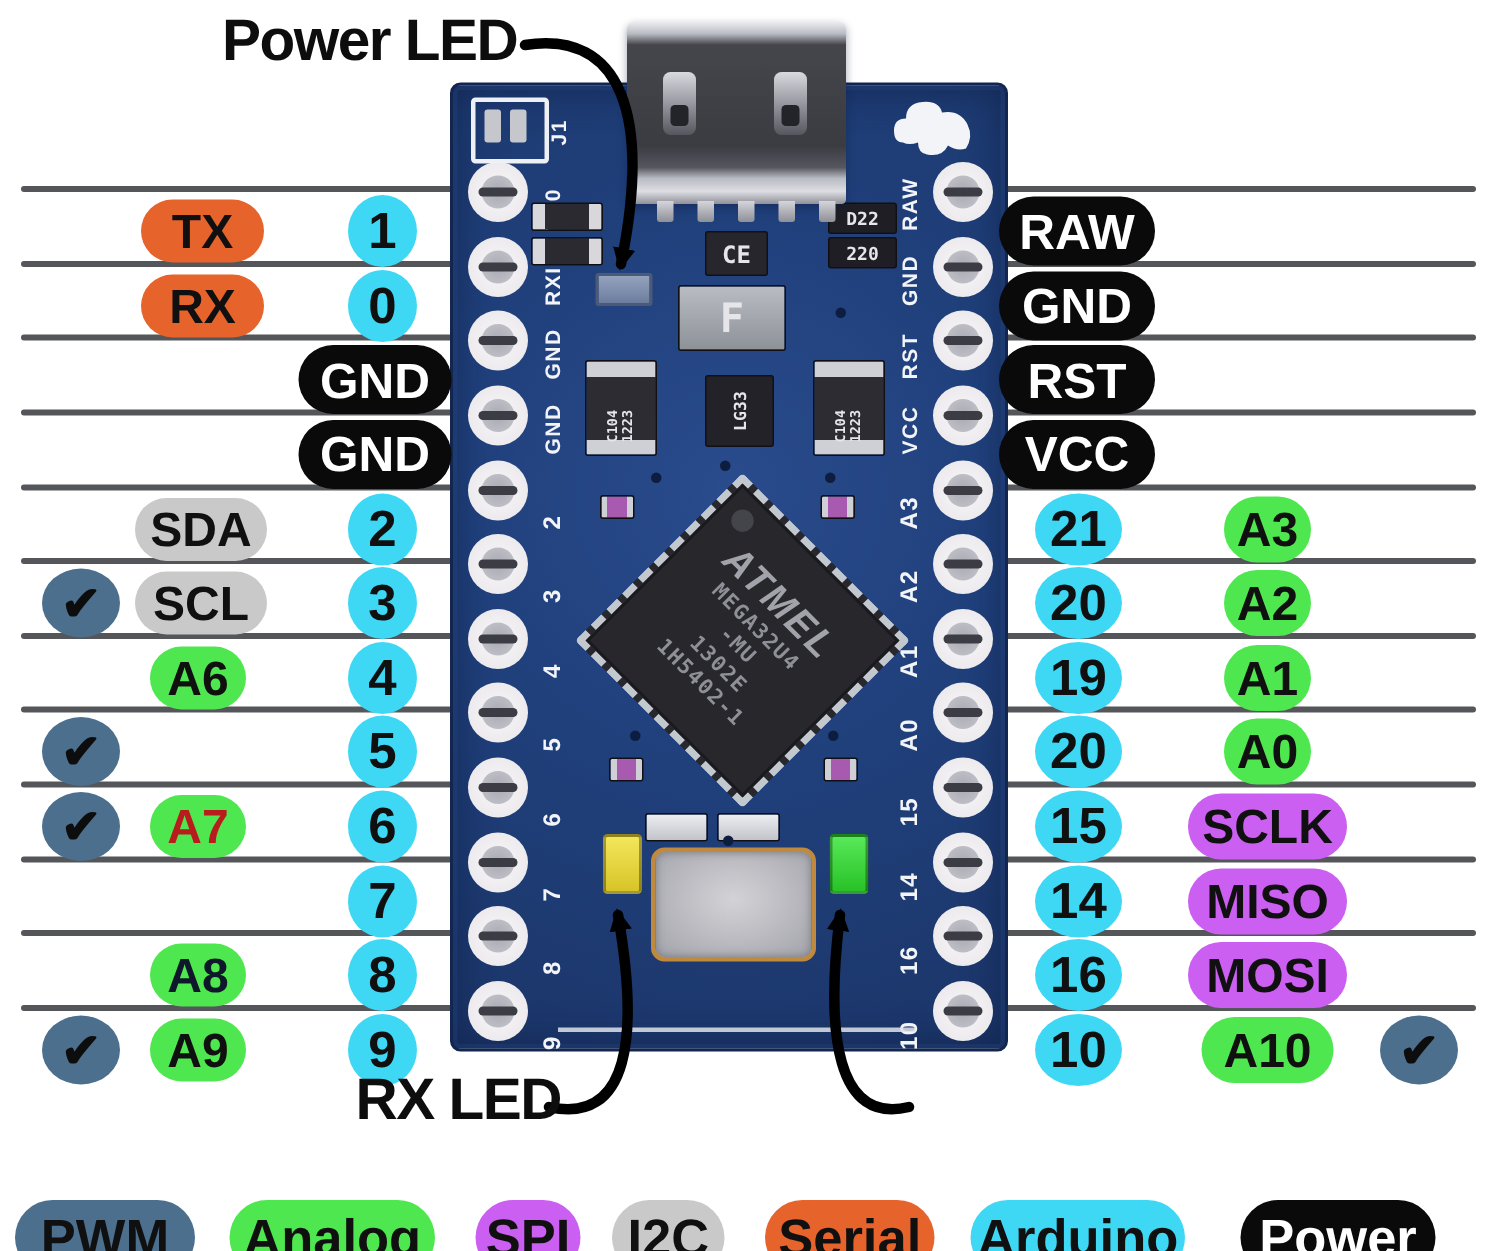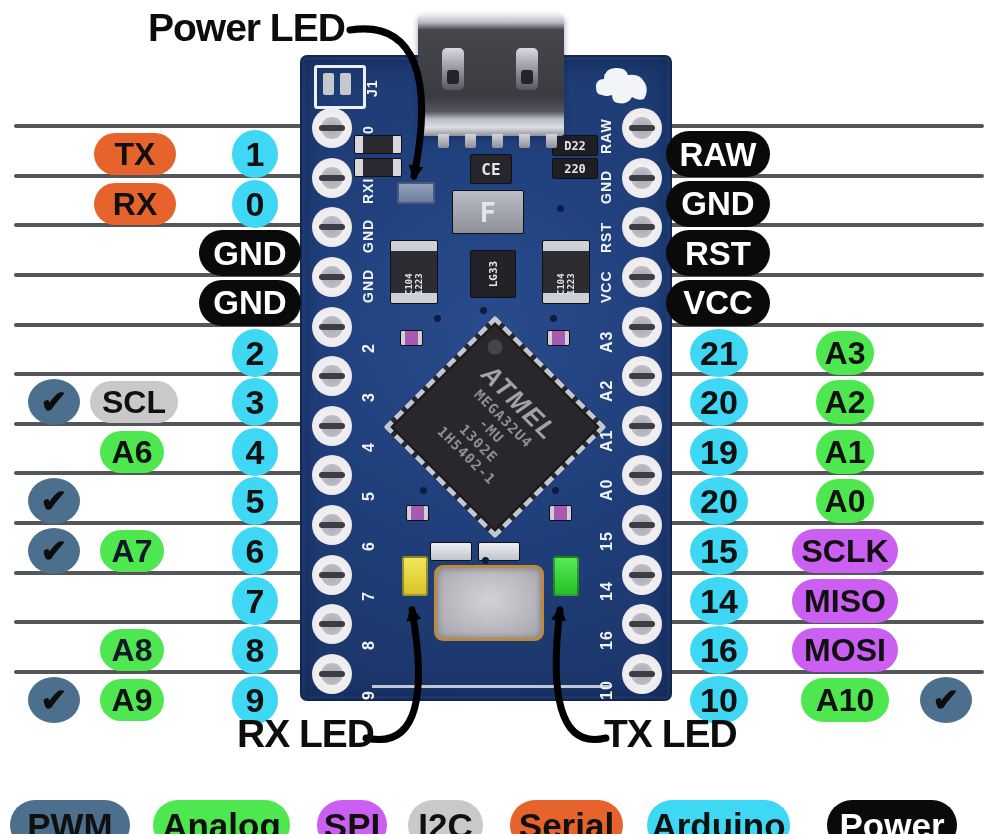--- a/index.html
+++ b/index.html
@@ -241,21 +241,20 @@
       </div>
     <div class="leg" style="left:20px"></div>
     <div class="leg" style="left:47px"></div>
     <div class="leg" style="left:74px"></div>
     <div class="leg" style="left:101px"></div>
     <div class="leg" style="left:128px"></div>
   </div>
 
   <div class="callout" style="left:148px;top:6px;font-size:39px;">Power LED</div>
   <div class="callout" style="left:237px;top:712px;font-size:39px;">RX LED</div>
-  <div class="callout" style="left:604px;top:712px;font-size:39px;">TX LED</div>
 
   <svg class="overlay" width="1000" height="834">
     <defs>
       <marker id="arr" viewBox="0 0 10 10" refX="7" refY="5" markerWidth="15" markerHeight="15" markerUnits="userSpaceOnUse" orient="auto">
         <path d="M0,0 L10,5 L0,10 Z" fill="#000"></path>
       </marker>
     </defs>
     <path d="M350,30 C415,20 434,78 414,176" stroke="#000" stroke-width="7" fill="none" stroke-linecap="round" marker-end="url(#arr)"></path>
     <path d="M366,738 C420,750 426,690 412,610" stroke="#000" stroke-width="7" fill="none" stroke-linecap="round" marker-end="url(#arr)"></path>
     <path d="M606,738 C558,750 550,690 560,610" stroke="#000" stroke-width="7" fill="none" stroke-linecap="round" marker-end="url(#arr)"></path>
@@ -264,34 +263,35 @@
     <div class="pill" style="left: 94px; top: 105px; width: 82px; height: 42px; border-radius: 21px; background: rgb(231, 99, 44); font-size: 32px; color: rgb(16, 16, 16);">TX</div>
     <div class="pill" style="left: 232px; top: 102px; width: 46px; height: 48px; border-radius: 50%; background: rgb(62, 216, 245); font-size: 34px; color: rgb(16, 16, 16);">1</div>
     <div class="wire" style="left: 14px; top: 173.64px; width: 288px;"></div>
     <div class="pill" style="left: 94px; top: 154.64px; width: 82px; height: 42px; border-radius: 21px; background: rgb(231, 99, 44); font-size: 32px; color: rgb(16, 16, 16);">RX</div>
     <div class="pill" style="left: 232px; top: 151.64px; width: 46px; height: 48px; border-radius: 50%; background: rgb(62, 216, 245); font-size: 34px; color: rgb(16, 16, 16);">0</div>
     <div class="wire" style="left: 14px; top: 223.28px; width: 288px;"></div>
     <div class="pill" style="left: 199px; top: 202.28px; width: 102px; height: 46px; border-radius: 23px; background: rgb(10, 10, 10); font-size: 33px; color: rgb(255, 255, 255);">GND</div>
     <div class="wire" style="left: 14px; top: 272.92px; width: 288px;"></div>
     <div class="pill" style="left: 199px; top: 251.92px; width: 102px; height: 46px; border-radius: 23px; background: rgb(10, 10, 10); font-size: 33px; color: rgb(255, 255, 255);">GND</div>
     <div class="wire" style="left: 14px; top: 322.56px; width: 288px;"></div>
+    <div class="pill" style="left: 90px; top: 303.56px; width: 88px; height: 42px; border-radius: 21px; background: rgb(201, 201, 201); font-size: 32px; color: rgb(16, 16, 16);">SDA</div>
     <div class="pill" style="left: 232px; top: 300.56px; width: 46px; height: 48px; border-radius: 50%; background: rgb(62, 216, 245); font-size: 34px; color: rgb(16, 16, 16);">2</div>
     <div class="wire" style="left: 14px; top: 372.2px; width: 288px;"></div>
     <div class="pill" style="left: 28px; top: 351.2px; width: 52px; height: 46px; border-radius: 50%; background: rgb(76, 111, 142); font-size: 32px; color: rgb(13, 13, 13);">✔</div>
     <div class="pill" style="left: 90px; top: 353.2px; width: 88px; height: 42px; border-radius: 21px; background: rgb(201, 201, 201); font-size: 32px; color: rgb(16, 16, 16);">SCL</div>
     <div class="pill" style="left: 232px; top: 350.2px; width: 46px; height: 48px; border-radius: 50%; background: rgb(62, 216, 245); font-size: 34px; color: rgb(16, 16, 16);">3</div>
     <div class="wire" style="left: 14px; top: 421.84px; width: 288px;"></div>
     <div class="pill" style="left: 100px; top: 402.84px; width: 64px; height: 42px; border-radius: 21px; background: rgb(79, 231, 79); font-size: 32px; color: rgb(16, 16, 16);">A6</div>
     <div class="pill" style="left: 232px; top: 399.84px; width: 46px; height: 48px; border-radius: 50%; background: rgb(62, 216, 245); font-size: 34px; color: rgb(16, 16, 16);">4</div>
     <div class="wire" style="left: 14px; top: 471.48px; width: 288px;"></div>
     <div class="pill" style="left: 28px; top: 450.48px; width: 52px; height: 46px; border-radius: 50%; background: rgb(76, 111, 142); font-size: 32px; color: rgb(13, 13, 13);">✔</div>
     <div class="pill" style="left: 232px; top: 449.48px; width: 46px; height: 48px; border-radius: 50%; background: rgb(62, 216, 245); font-size: 34px; color: rgb(16, 16, 16);">5</div>
     <div class="wire" style="left: 14px; top: 521.12px; width: 288px;"></div>
     <div class="pill" style="left: 28px; top: 500.12px; width: 52px; height: 46px; border-radius: 50%; background: rgb(76, 111, 142); font-size: 32px; color: rgb(13, 13, 13);">✔</div>
-    <div class="pill" style="left: 100px; top: 502.12px; width: 64px; height: 42px; border-radius: 21px; background: rgb(79, 231, 79); font-size: 32px; color: #0f172a;">A7</div>
+    <div class="pill" style="left: 100px; top: 502.12px; width: 64px; height: 42px; border-radius: 21px; background: rgb(79, 231, 79); font-size: 32px; color: #b91c1c;">A7</div>
     <div class="pill" style="left: 232px; top: 499.12px; width: 46px; height: 48px; border-radius: 50%; background: rgb(62, 216, 245); font-size: 34px; color: rgb(16, 16, 16);">6</div>
     <div class="wire" style="left: 14px; top: 570.76px; width: 288px;"></div>
     <div class="pill" style="left: 232px; top: 548.76px; width: 46px; height: 48px; border-radius: 50%; background: rgb(62, 216, 245); font-size: 34px; color: rgb(16, 16, 16);">7</div>
     <div class="wire" style="left: 14px; top: 620.4px; width: 288px;"></div>
     <div class="pill" style="left: 100px; top: 601.4px; width: 64px; height: 42px; border-radius: 21px; background: rgb(79, 231, 79); font-size: 32px; color: #0f172a;">A8</div>
     <div class="pill" style="left: 232px; top: 598.4px; width: 46px; height: 48px; border-radius: 50%; background: rgb(62, 216, 245); font-size: 34px; color: rgb(16, 16, 16);">8</div>
     <div class="wire" style="left: 14px; top: 670.04px; width: 288px;"></div>
     <div class="pill" style="left: 28px; top: 649.04px; width: 52px; height: 46px; border-radius: 50%; background: rgb(76, 111, 142); font-size: 32px; color: rgb(13, 13, 13);">✔</div>
     <div class="pill" style="left: 100px; top: 651.04px; width: 64px; height: 42px; border-radius: 21px; background: rgb(79, 231, 79); font-size: 32px; color: rgb(16, 16, 16);">A9</div>
     <div class="pill" style="left: 232px; top: 648.04px; width: 46px; height: 48px; border-radius: 50%; background: rgb(62, 216, 245); font-size: 34px; color: rgb(16, 16, 16);">9</div>

